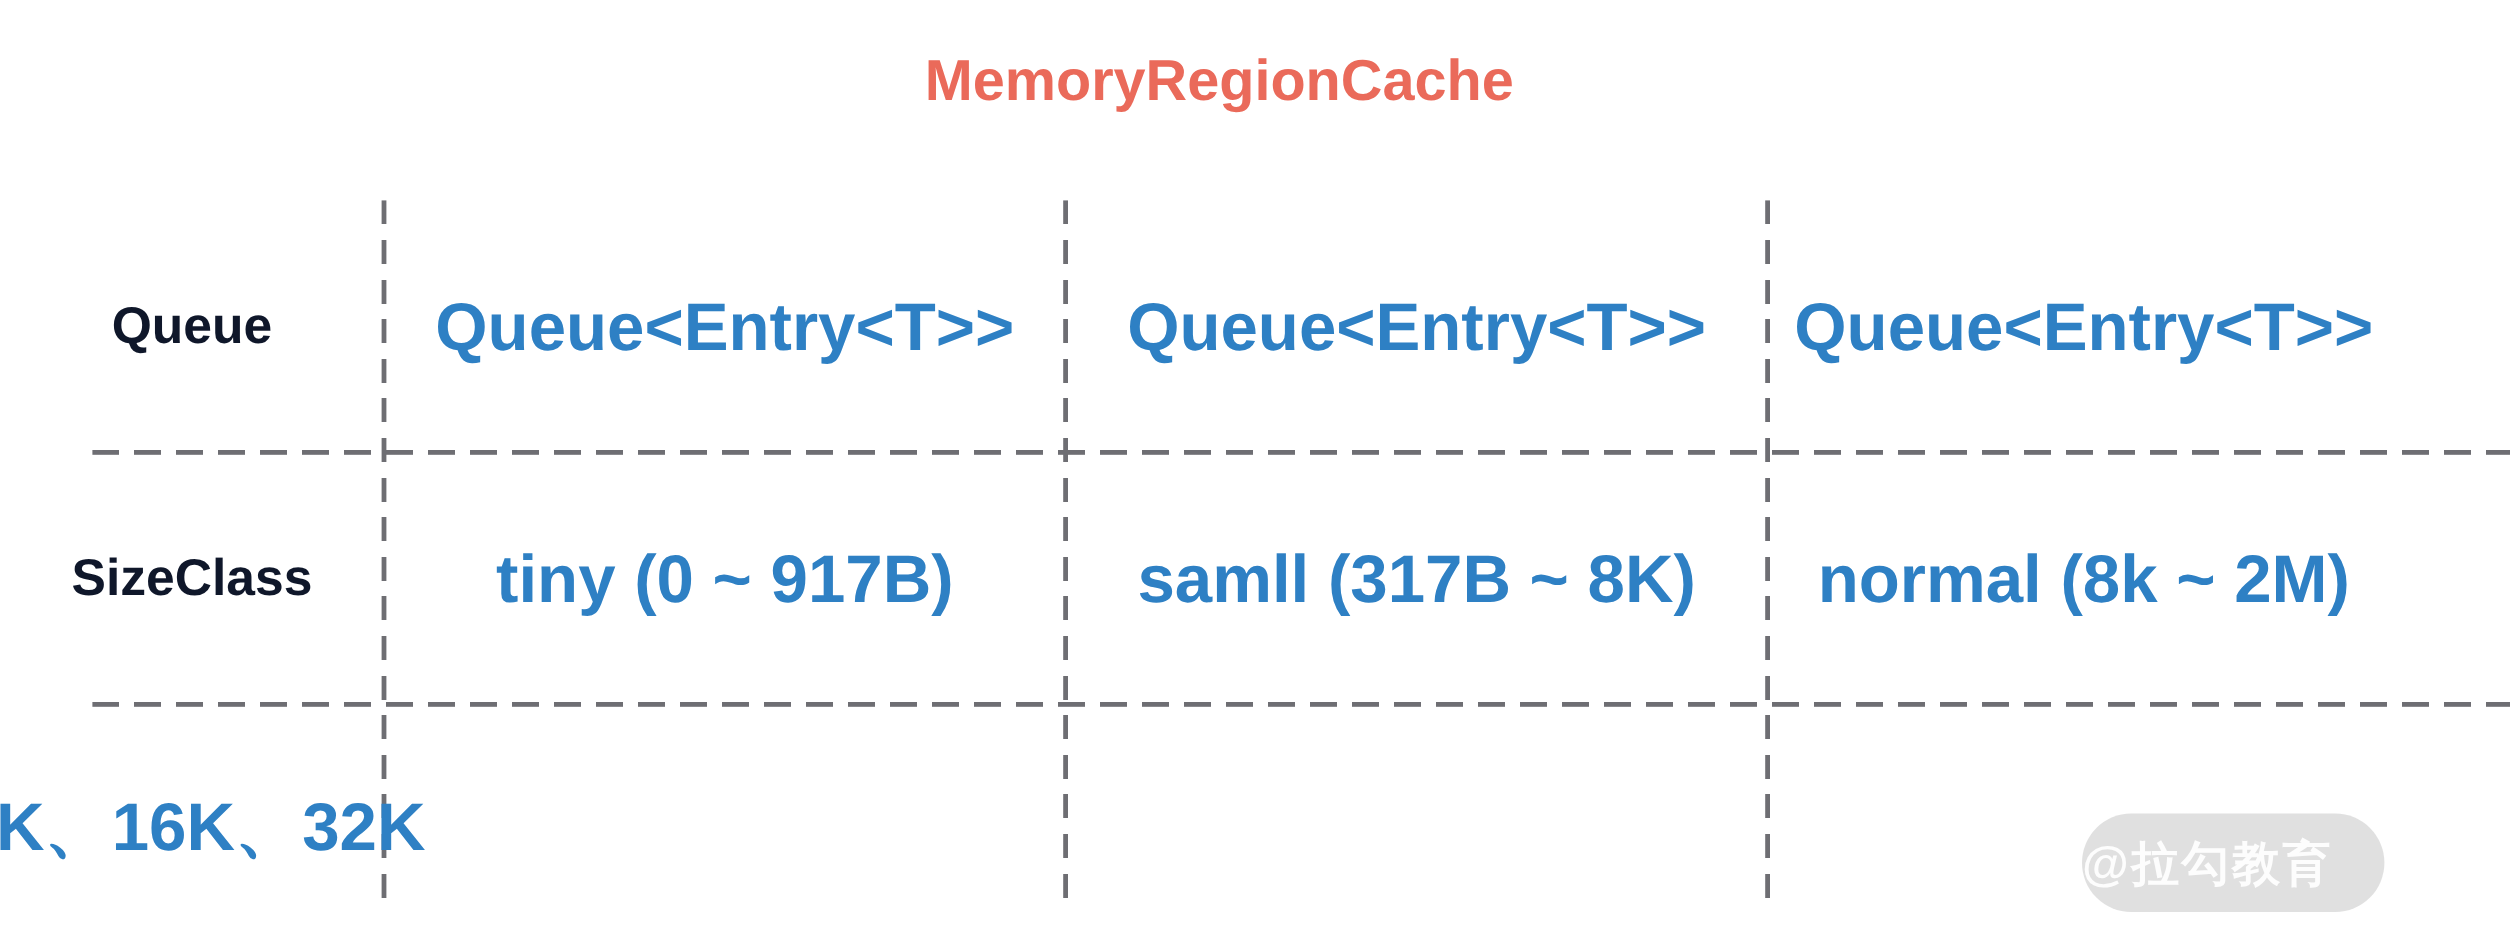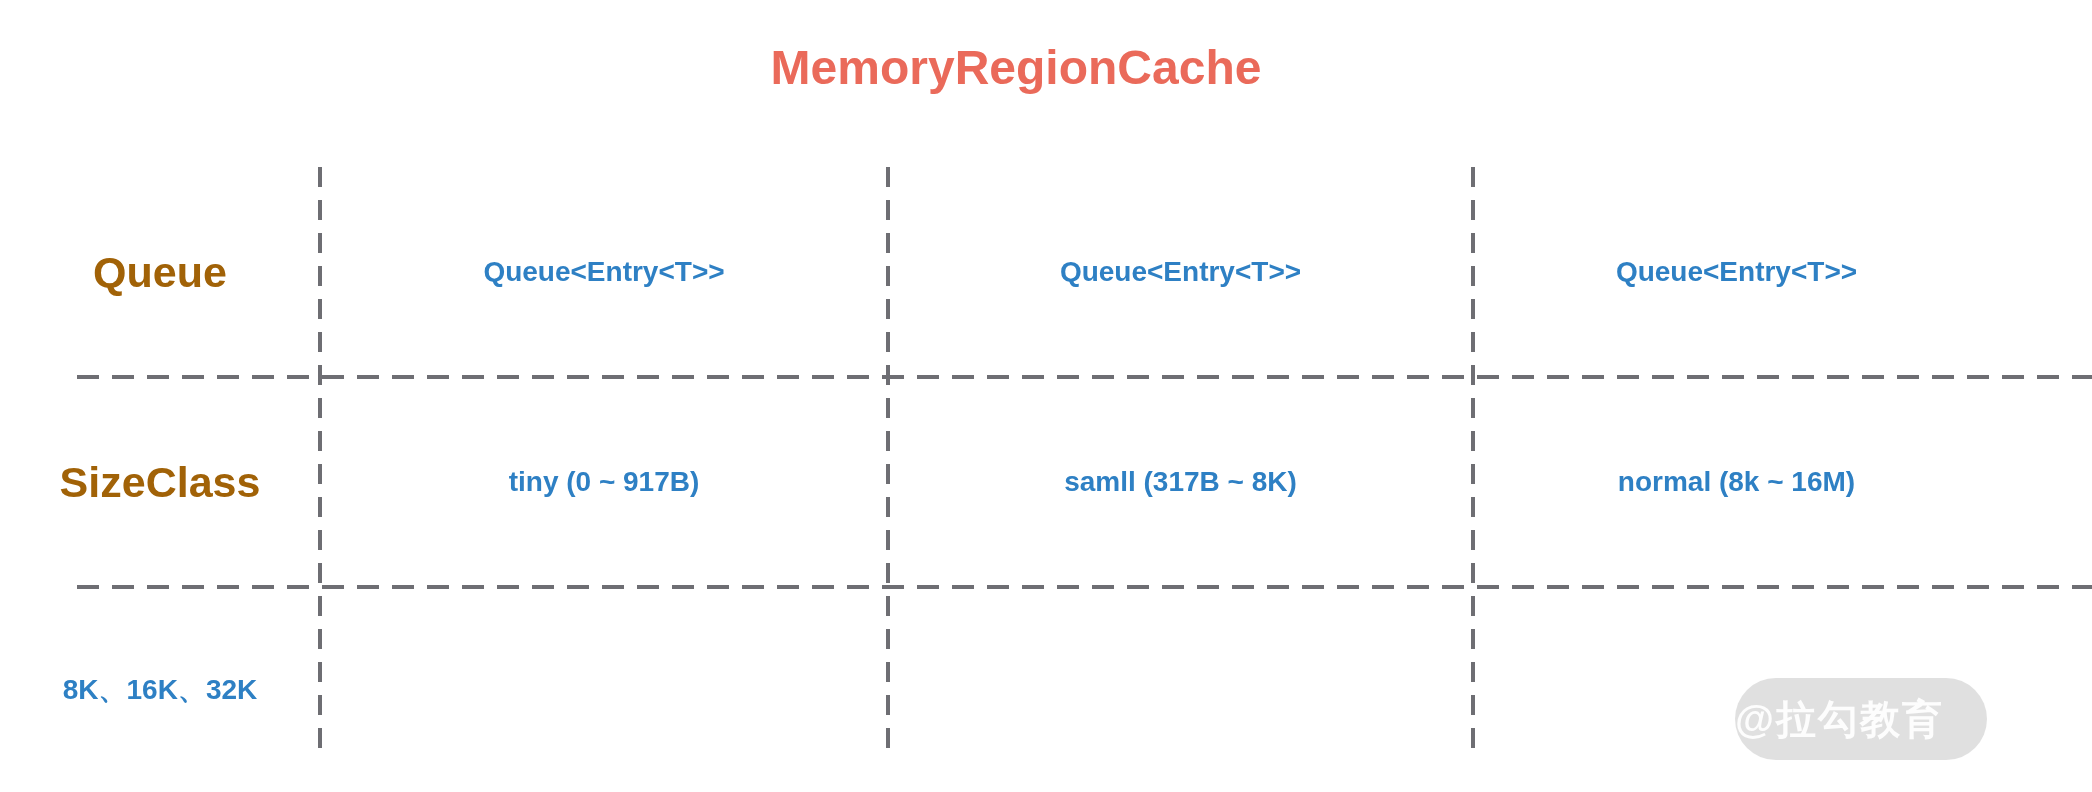--- a/index.html
+++ b/index.html
@@ -24,27 +24,27 @@
     width:2000px;height:625px;
     display:grid;
     grid-template-columns:320px 568px 585px 527px;
     grid-template-rows:210px 210px 205px;
     z-index:2;
   }
   .cellbox{
     display:flex;align-items:center;justify-content:center;
   }
   .rlabel{
-    color:#a16207;
+    color:#0f172a;
     font-size:43px;font-weight:600;
     white-space:nowrap;
   }
   .cval{
     color:#2E80C4;
-    font-size:28px;font-weight:600;
+    font-size:56px;font-weight:600;
     white-space:nowrap;
   }
   .vline{
     position:absolute;
     top:167px;height:591px;width:4px;
     background:repeating-linear-gradient(to bottom,#6E6E73 0 20px,transparent 20px 33px);
     z-index:1;
   }
   .vline.v1{left:318px;}
   .vline.v2{left:886px;}
@@ -101,21 +101,21 @@
     <div class="cellbox">
       <span class="rlabel">SizeClass</span>
     </div>
     <div class="cellbox">
       <span class="cval">tiny (0 ~ 917B)</span>
     </div>
     <div class="cellbox">
       <span class="cval">samll (317B ~ 8K)</span>
     </div>
     <div class="cellbox">
-      <span class="cval">normal (8k ~ 16M)</span>
+      <span class="cval">normal (8k ~ 2M)</span>
     </div>
 
     <div class="cellbox">
       <span class="cval">8K、16K、32K</span>
     </div>
 
   </div>
 
   <div class="watermark">
     <span>@拉勾教育</span>

